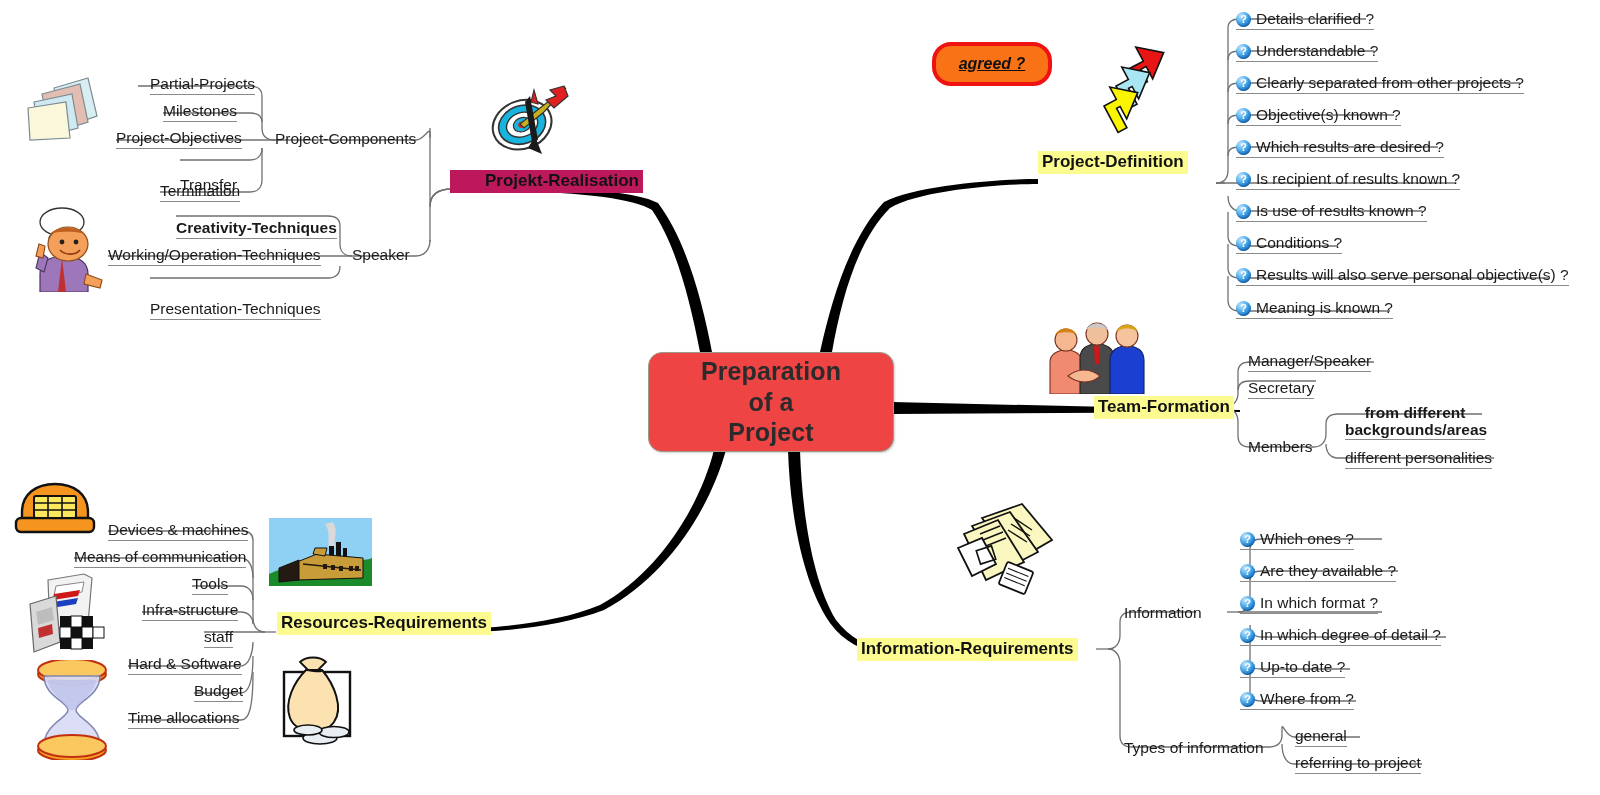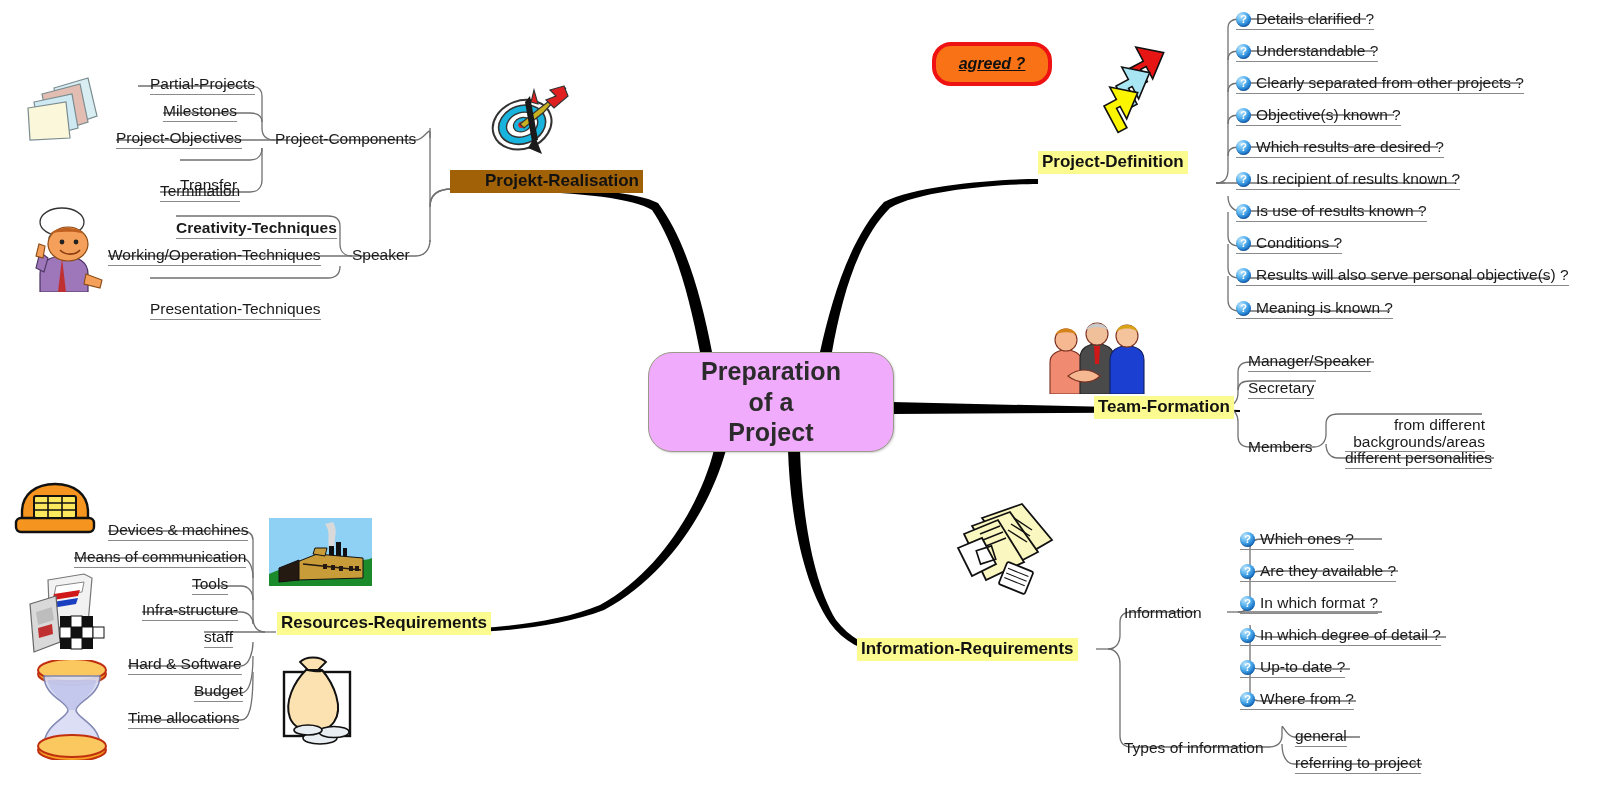--- a/index.html
+++ b/index.html
@@ -8,41 +8,41 @@
     font-family:"Liberation Sans", sans-serif;
     color:#1a1a1a;
   }
   #canvas{position:absolute;left:0;top:0;width:1600px;height:795px;}
   svg.links{position:absolute;left:0;top:0;width:1600px;height:795px;pointer-events:none;}
 
   
   .central{
     position:absolute;
     left:648px;top:352px;width:244px;height:98px;
-    background:#f0abfc;
+    background:#ef4444;
     border:1px solid #9a9a8a;
-    border-radius:24px;
+    border-radius:14px;
     box-shadow:1px 1px 2px rgba(0,0,0,.18);
     display:flex;align-items:center;justify-content:center;
     z-index:6;
   }
   .central-text{
     font-size:25px;font-weight:bold;line-height:1.22;text-align:center;color:#2b2b2b;
     letter-spacing:.1px;
   }
 
   
   .mainlabel{
     position:absolute;z-index:5;
     font-size:17px;font-weight:bold;color:#121212;
     padding:1px 4px 2px 4px;white-space:nowrap;
     line-height:20px;
   }
   .hl-yellow{background:#FBFB90;}
-  .hl-orange{background:#a16207;padding-left:35px;}
+  .hl-orange{background:#be185d;padding-left:35px;}
 
   
   .node{
     position:absolute;z-index:4;white-space:nowrap;
     font-size:15.5px;color:#1a1a1a;line-height:18px;
   }
   .node.u{ border-bottom:1px solid #8a8a8a; padding-bottom:1px; }
   .node.plain{ }
   .node.two-line{white-space:normal;line-height:17px;}
 
@@ -227,21 +227,21 @@
     <span class="qi"></span><span>Results will also serve personal objective(s) ?</span>
   </div>
   <div class="node u" style="left:1236px;top:299px;">
     <span class="qi"></span><span>Meaning is known ?</span>
   </div>
 
   <div class="node u" style="left:1248px;top:352px;">Manager/Speaker</div>
   <div class="node u" style="left:1248px;top:379px;">Secretary</div>
   <div class="node plain" style="left:1248px;top:438px;">Members</div>
 
-  <div class="node u two-line" style="left:1345px;top:416px;width:140px;text-align:right;">from different backgrounds/areas</div>
+  <div class="node u two-line" style="left:1345px;top:404px;width:140px;text-align:center;font-weight:bold;">from different backgrounds/areas</div>
   <div class="node u" style="left:1345px;top:449px;">different personalities</div>
 
   <div class="node plain" style="left:1124px;top:604px;">Information</div>
 
   <div class="node u" style="left:1240px;top:530px;">
     <span class="qi"></span><span>Which ones ?</span>
   </div>
   <div class="node u" style="left:1240px;top:562px;">
     <span class="qi"></span><span>Are they available ?</span>
   </div>

